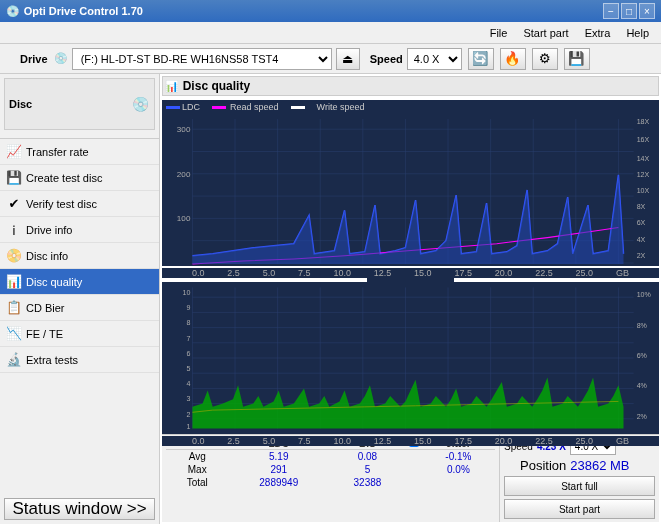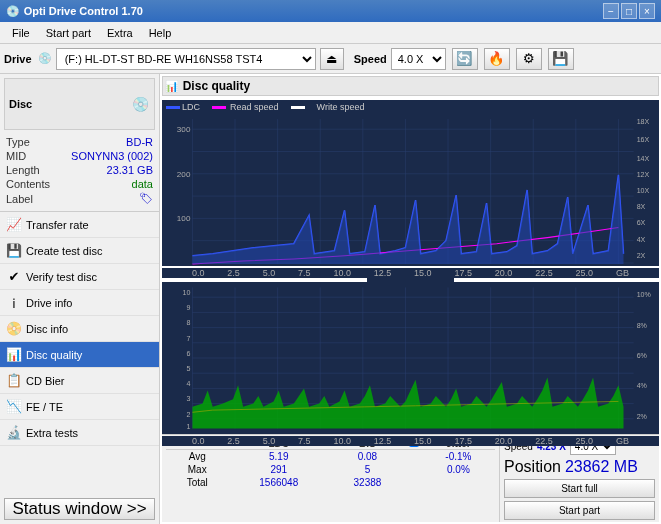--- a/index.html
+++ b/index.html
@@ -5,25 +5,25 @@
     * { box-sizing: border-box; margin: 0; padding: 0; }
     body { font-family: 'Segoe UI', Tahoma, Arial, sans-serif; font-size: 11px; background: #f0f0f0; width: 661px; height: 524px; overflow: hidden; }
     
     
     .title-bar { background: linear-gradient(180deg, #4a7fc1 0%, #2f6bbf 100%); color: white; height: 22px; display: flex; align-items: center; justify-content: space-between; padding: 0 6px; user-select: none; }
     .title-bar-left { display: flex; align-items: center; gap: 4px; font-size: 11px; font-weight: 600; }
     .title-bar-controls { display: flex; gap: 2px; }
     .title-btn { width: 16px; height: 16px; border: 1px solid rgba(255,255,255,0.5); background: rgba(255,255,255,0.2); color: white; font-size: 10px; display: flex; align-items: center; justify-content: center; cursor: pointer; }
     
     
-    .menu-bar { background: #f0f0f0; height: 22px; display: flex; align-items: center; padding: 0 4px; border-bottom: 1px solid #ccc; }
+    .menu-bar { background: #f0f0f0; height: 22px; display: flex; align-items: center; padding: 0 4px; border-bottom: 1px solid #ccc; justify-content: flex-end; }
     .menu-item { padding: 2px 8px; cursor: pointer; font-size: 11px; }
     
     
-    .drive-bar { background: #f0f0f0; height: 30px; display: flex; align-items: center; padding: 2px 4px; border-bottom: 1px solid #ccc; gap: 4px; }
+    .drive-bar { background: #f0f0f0; height: 30px; display: flex; align-items: center; padding: 2px 20px; border-bottom: 1px solid #ccc; gap: 4px; }
     .drive-label { font-weight: bold; font-size: 11px; min-width: 30px; }
     .drive-select { height: 22px; font-size: 11px; border: 1px solid #aaa; padding: 0 4px; background: white; flex: 1; max-width: 260px; }
     .eject-btn { width: 24px; height: 22px; border: 1px solid #aaa; background: linear-gradient(180deg, #fff 0%, #e0e0e0 100%); cursor: pointer; display: flex; align-items: center; justify-content: center; font-size: 12px; }
     .speed-label { font-weight: bold; margin-left: 6px; }
     .speed-select { height: 22px; font-size: 11px; border: 1px solid #aaa; padding: 0 2px; background: white; width: 55px; }
     .toolbar-btn { width: 26px; height: 22px; border: 1px solid #aaa; background: linear-gradient(180deg, #fff 0%, #e0e0e0 100%); cursor: pointer; display: flex; align-items: center; justify-content: center; margin-left: 2px; }
     
     
     .main-layout { display: flex; height: calc(524px - 22px - 22px - 30px); }
     
@@ -98,44 +98,20 @@
 
 <div class="main-layout">
 
   <div class="sidebar">
 
     <div class="disc-panel">
       <div class="disc-header">
         <span class="disc-title">Disc</span>
         <span class="disc-icon">💿</span>
       </div>
-      <table class="disc-table">
-        <tbody>
-            <tr>
-          <td>Type</td>
-          <td>BD-R</td>
-        </tr>
-        <tr>
-          <td>MID</td>
-          <td>SONYNN3 (002)</td>
-        </tr>
-        <tr>
-          <td>Length</td>
-          <td>23.31 GB</td>
-        </tr>
-        <tr>
-          <td>Contents</td>
-          <td class="green">data</td>
-        </tr>
-        <tr>
-          <td>Label</td>
-          <td>🏷</td>
-        </tr>
-      </tbody>
-        </table>
     </div>
 
     <div class="sidebar-menu">
       <div class="sidebar-item">
         <span class="sidebar-item-icon">📈</span>
         <span>Transfer rate</span>
       </div>
       <div class="sidebar-item">
         <span class="sidebar-item-icon">💾</span>
         <span>Create test disc</span>
@@ -366,35 +342,35 @@
             </tr>
             <tr>
               <td>Max</td>
               <td class="blue">291</td>
               <td class="blue">5</td>
               <td></td>
               <td class="blue">0.0%</td>
             </tr>
             <tr>
               <td>Total</td>
-              <td class="blue">1566048</td>
+              <td class="blue">2889949</td>
               <td class="blue">32388</td>
               <td></td>
               <td></td>
             </tr>
           </tbody>
         </table>
       </div>
       <div style="width:160px; padding:2px 4px; display:flex; flex-direction:column; gap:3px; border-left:1px solid #ccc;">
         <div style="display:flex; align-items:center; gap:4px; font-size:10px;">
           <span>Speed</span>
           <span style="color:#0000cc; font-weight:bold;">4.23 X</span>
           <select style="height:18px; font-size:10px; border:1px solid #aaa; background:white;"><option>4.0 X</option></select>
         </div>
-        <div style="display:flex; align-items:center; gap:4px; font-size:16px;">
+        <div style="display:flex; align-items:center; gap:4px; font-size:13px;margin-left:16px;">
           <span>Position</span>
           <span style="color:#0000cc;">23862 MB</span>
         </div>
         <button class="start-full-btn">Start full</button>
         <button class="start-part-btn">Start part</button>
       </div>
     </div>
   </div>
 </div>
 

